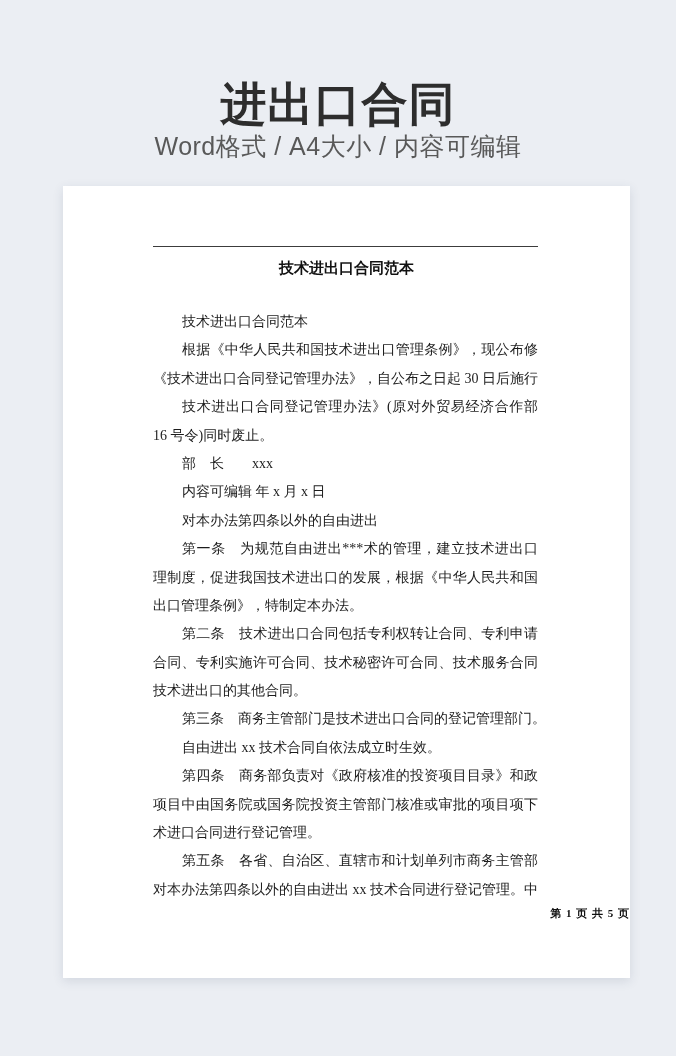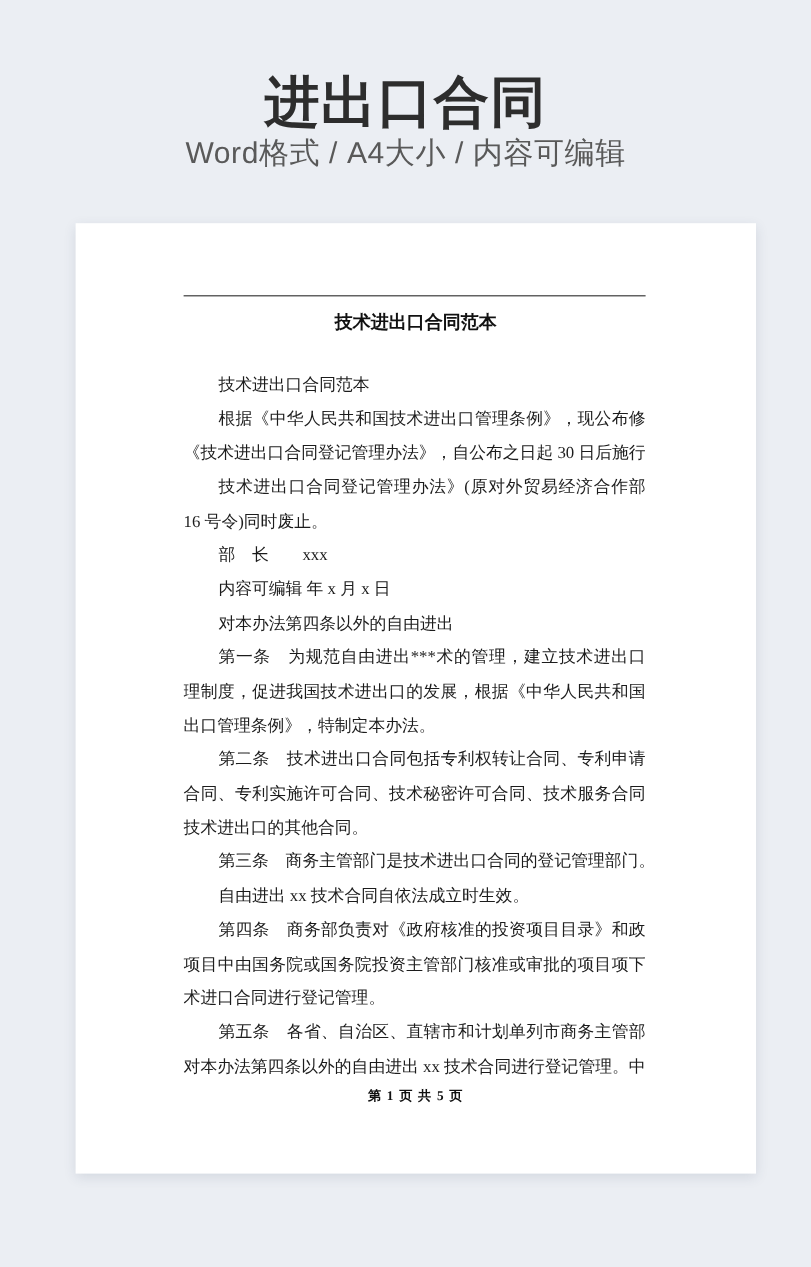--- a/index.html
+++ b/index.html
@@ -6,21 +6,21 @@
   body {
     width: 676px; height: 1056px;
     background: #ebeef3;
     position: relative;
     overflow: hidden;
     font-family: "Liberation Sans", sans-serif;
   }
   
   .banner { position: absolute; left: 0; top: 0; width: 676px; text-align: center; }
   .banner-title {
-    margin: 0; padding-top: 60px;
+    margin: 0; padding-top: 79px;
     font-size: 46px; line-height: 1.1; font-weight: 800;
     color: #2d2d2d; letter-spacing: 1px;
   }
   .banner-sub {
     margin-top: 0;
     font-size: 25px; color: #595959; letter-spacing: 0.5px;
   }
   
   .page {
     position: absolute; left: 63px; top: 186px;
@@ -50,21 +50,21 @@
     white-space: nowrap; overflow: hidden;
   }
   .line.indent { text-indent: 29px; }
   .line.just {
     white-space: normal;
     text-align: justify;
     text-align-last: justify;
   }
   .doc-footer {
     position: absolute; left: 0; top: 720px; width: 100%;
-    text-align: center;
+    text-align: right;
     font-family: "Liberation Serif", serif;
     font-size: 11px; font-weight: bold; color: #111111;
     letter-spacing: 1px;
   }
 </style>
 </head>
 <body>
 
 <div class="banner">
   <h1 class="banner-title">进出口合同</h1>

